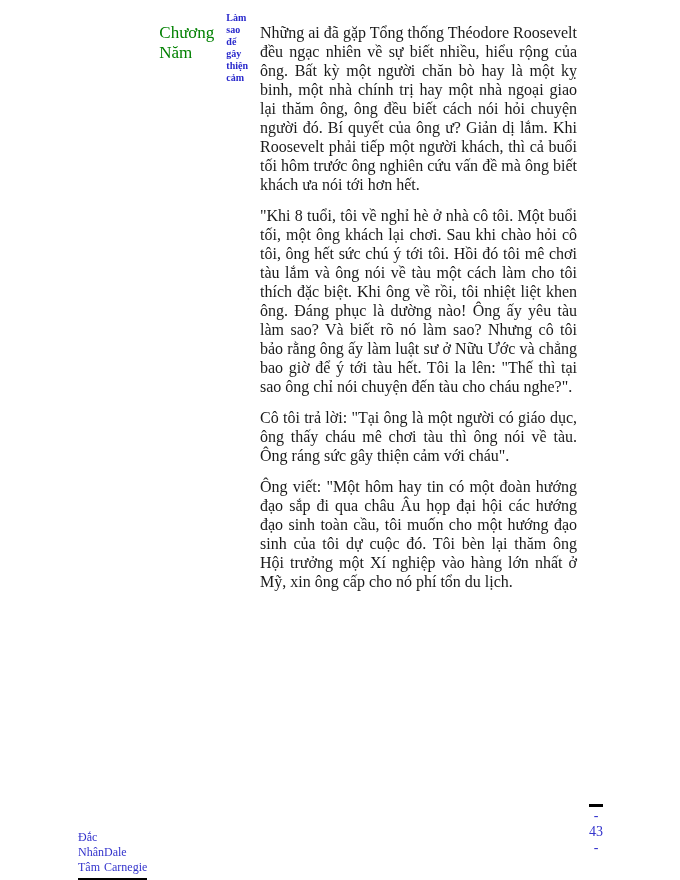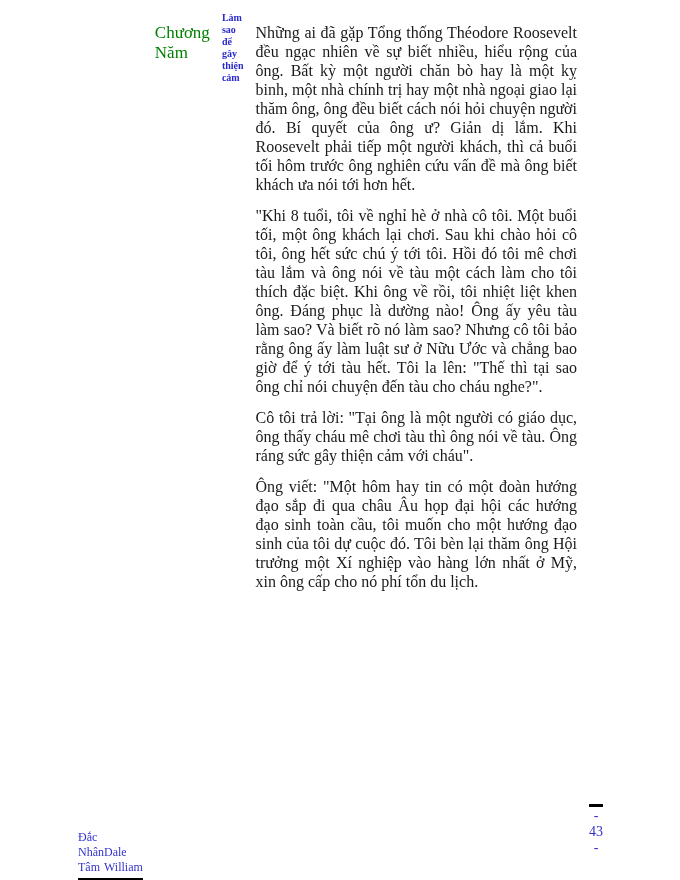--- a/index.html
+++ b/index.html
@@ -64,21 +64,21 @@
     color: var(--pagenum-color, #3333cc);
   }
 </style>
 </head>
 <body>
 
 <div class="page">
 
   <div class="header">
     <span>Đắc Nhân Tâm</span>
-    <span>Dale William</span>
+    <span>Dale Carnegie</span>
   </div>
 
   <h1 class="chapter-title">Chương Năm</h1>
 
   <h2 class="chapter-subtitle">Làm sao để gây thiện cảm</h2>
 
   <div class="body-text">
     <p>Những ai đã gặp Tổng thống Théodore Roosevelt đều ngạc nhiên về sự biết nhiều, hiểu rộng của ông. Bất kỳ một người chăn bò hay là một kỵ binh, một nhà chính trị hay một nhà ngoại giao lại thăm ông, ông đều biết cách nói hỏi chuyện người đó. Bí quyết của ông ư? Giản dị lắm. Khi Roosevelt phải tiếp một người khách, thì cả buổi tối hôm trước ông nghiên cứu vấn đề mà ông biết khách ưa nói tới hơn hết.</p>
     <p>"Khi 8 tuổi, tôi về nghỉ hè ở nhà cô tôi. Một buổi tối, một ông khách lại chơi. Sau khi chào hỏi cô tôi, ông hết sức chú ý tới tôi. Hồi đó tôi mê chơi tàu lắm và ông nói về tàu một cách làm cho tôi thích đặc biệt. Khi ông về rồi, tôi nhiệt liệt khen ông. Đáng phục là dường nào! Ông ấy yêu tàu làm sao? Và biết rõ nó làm sao? Nhưng cô tôi bảo rằng ông ấy làm luật sư ở Nữu Ước và chẳng bao giờ để ý tới tàu hết. Tôi la lên: "Thế thì tại sao ông chỉ nói chuyện đến tàu cho cháu nghe?".</p>
     <p>Cô tôi trả lời: "Tại ông là một người có giáo dục, ông thấy cháu mê chơi tàu thì ông nói về tàu. Ông ráng sức gây thiện cảm với cháu".</p>

